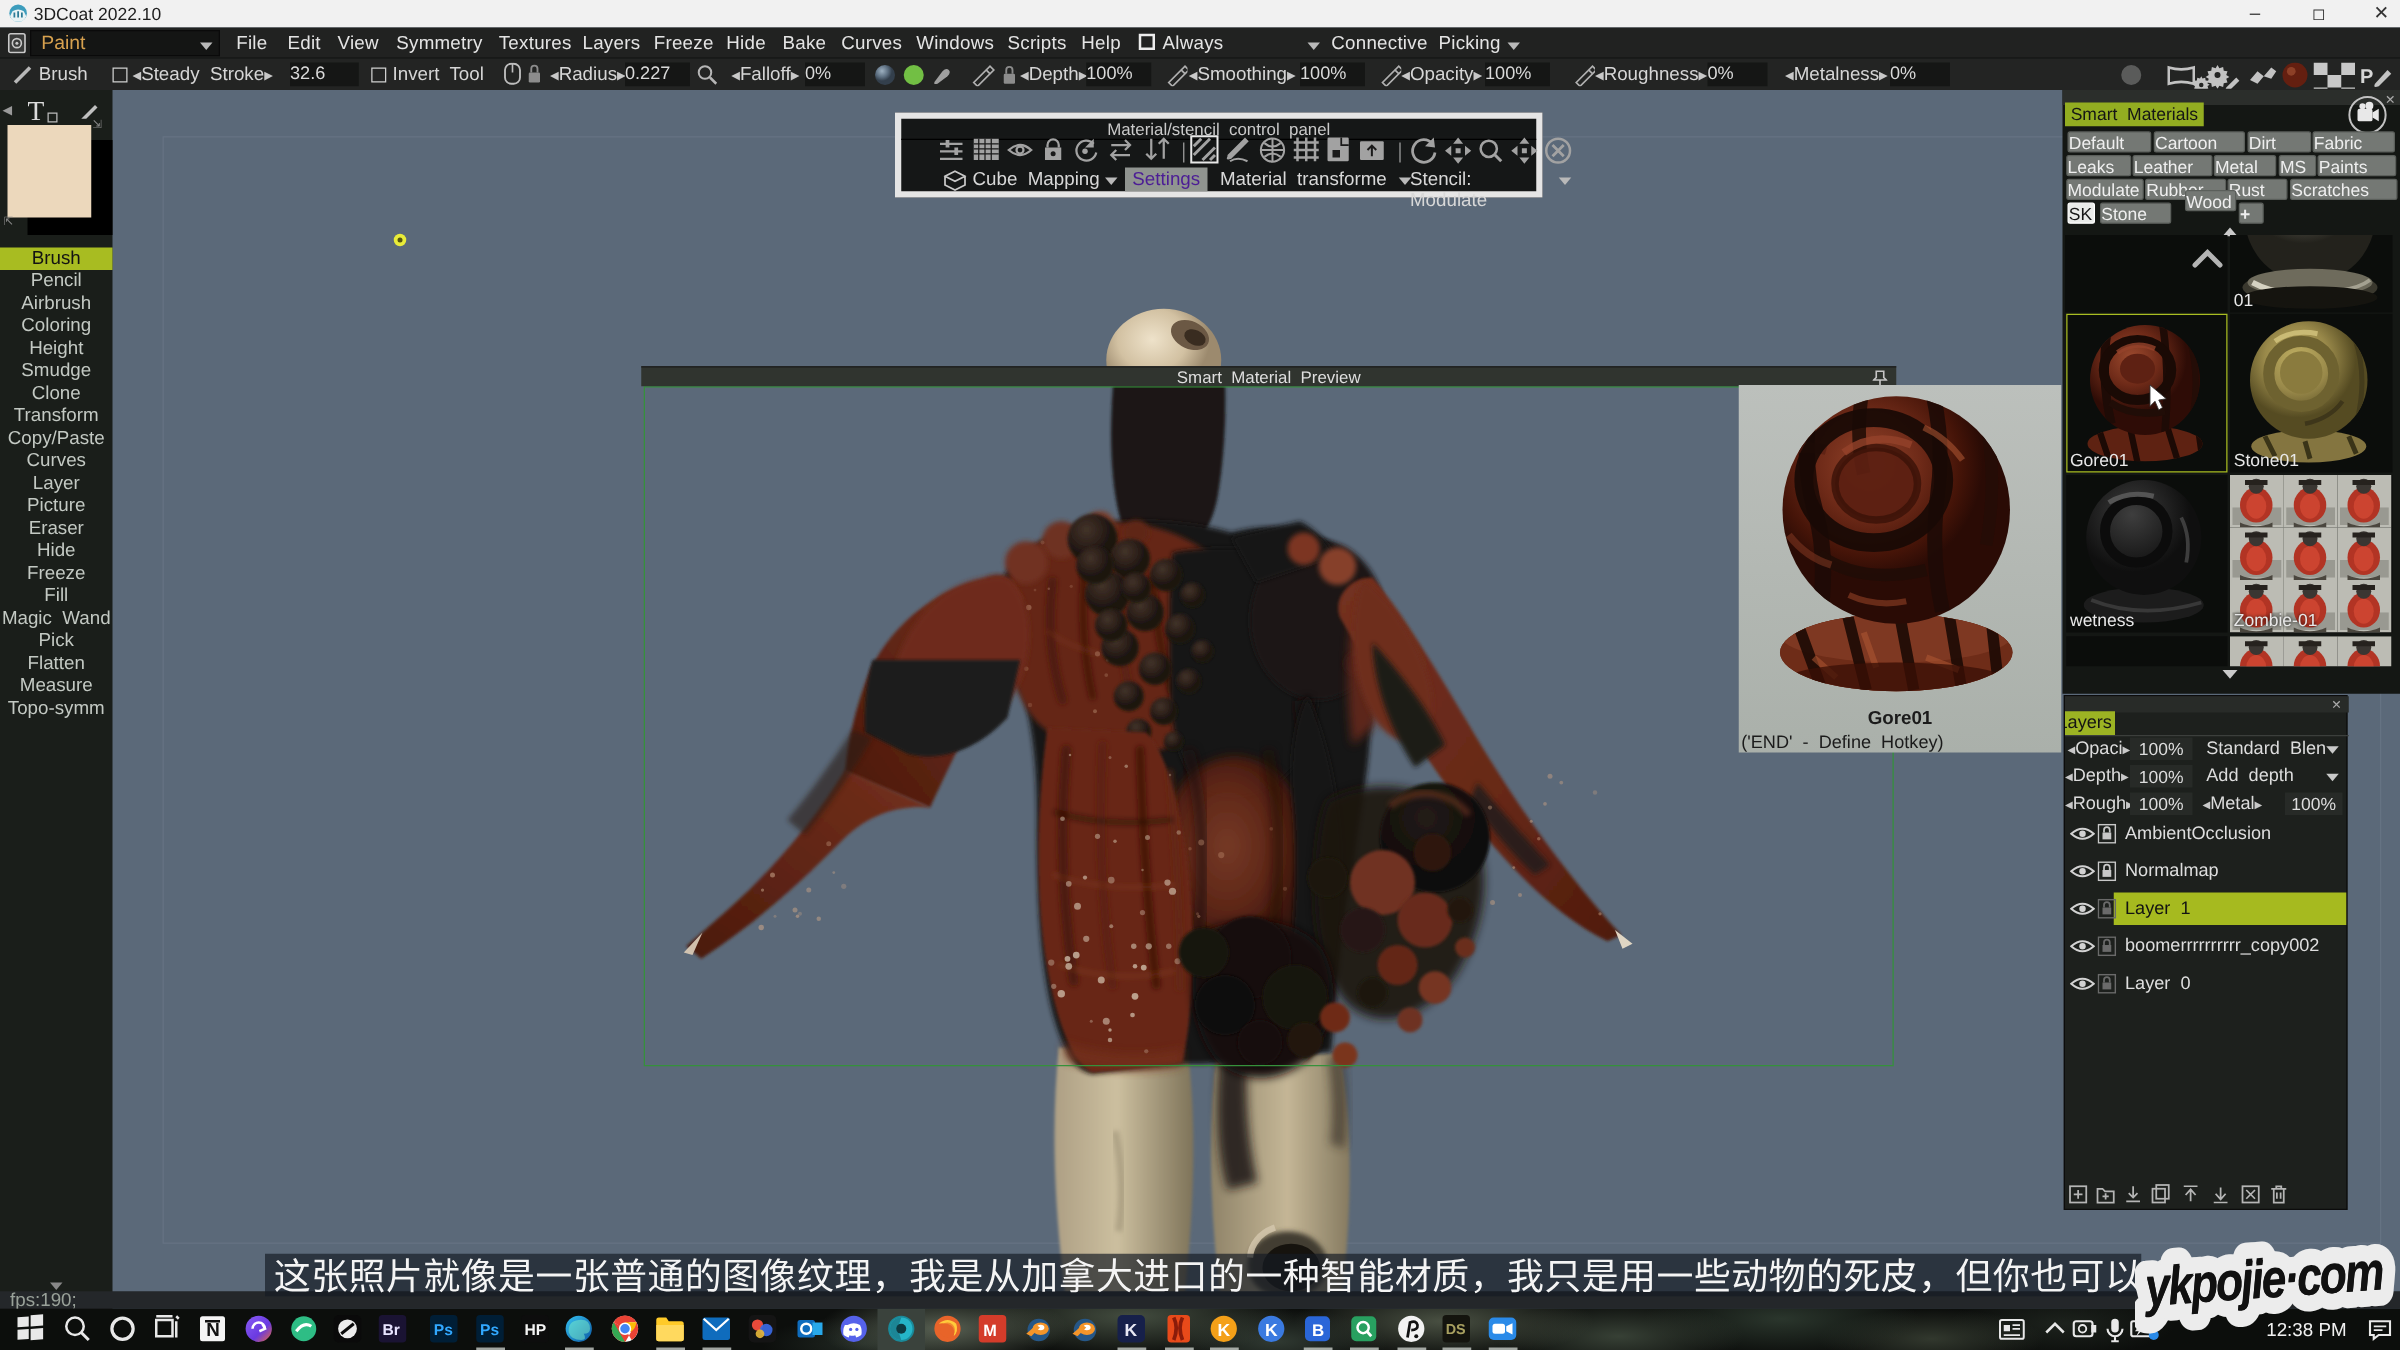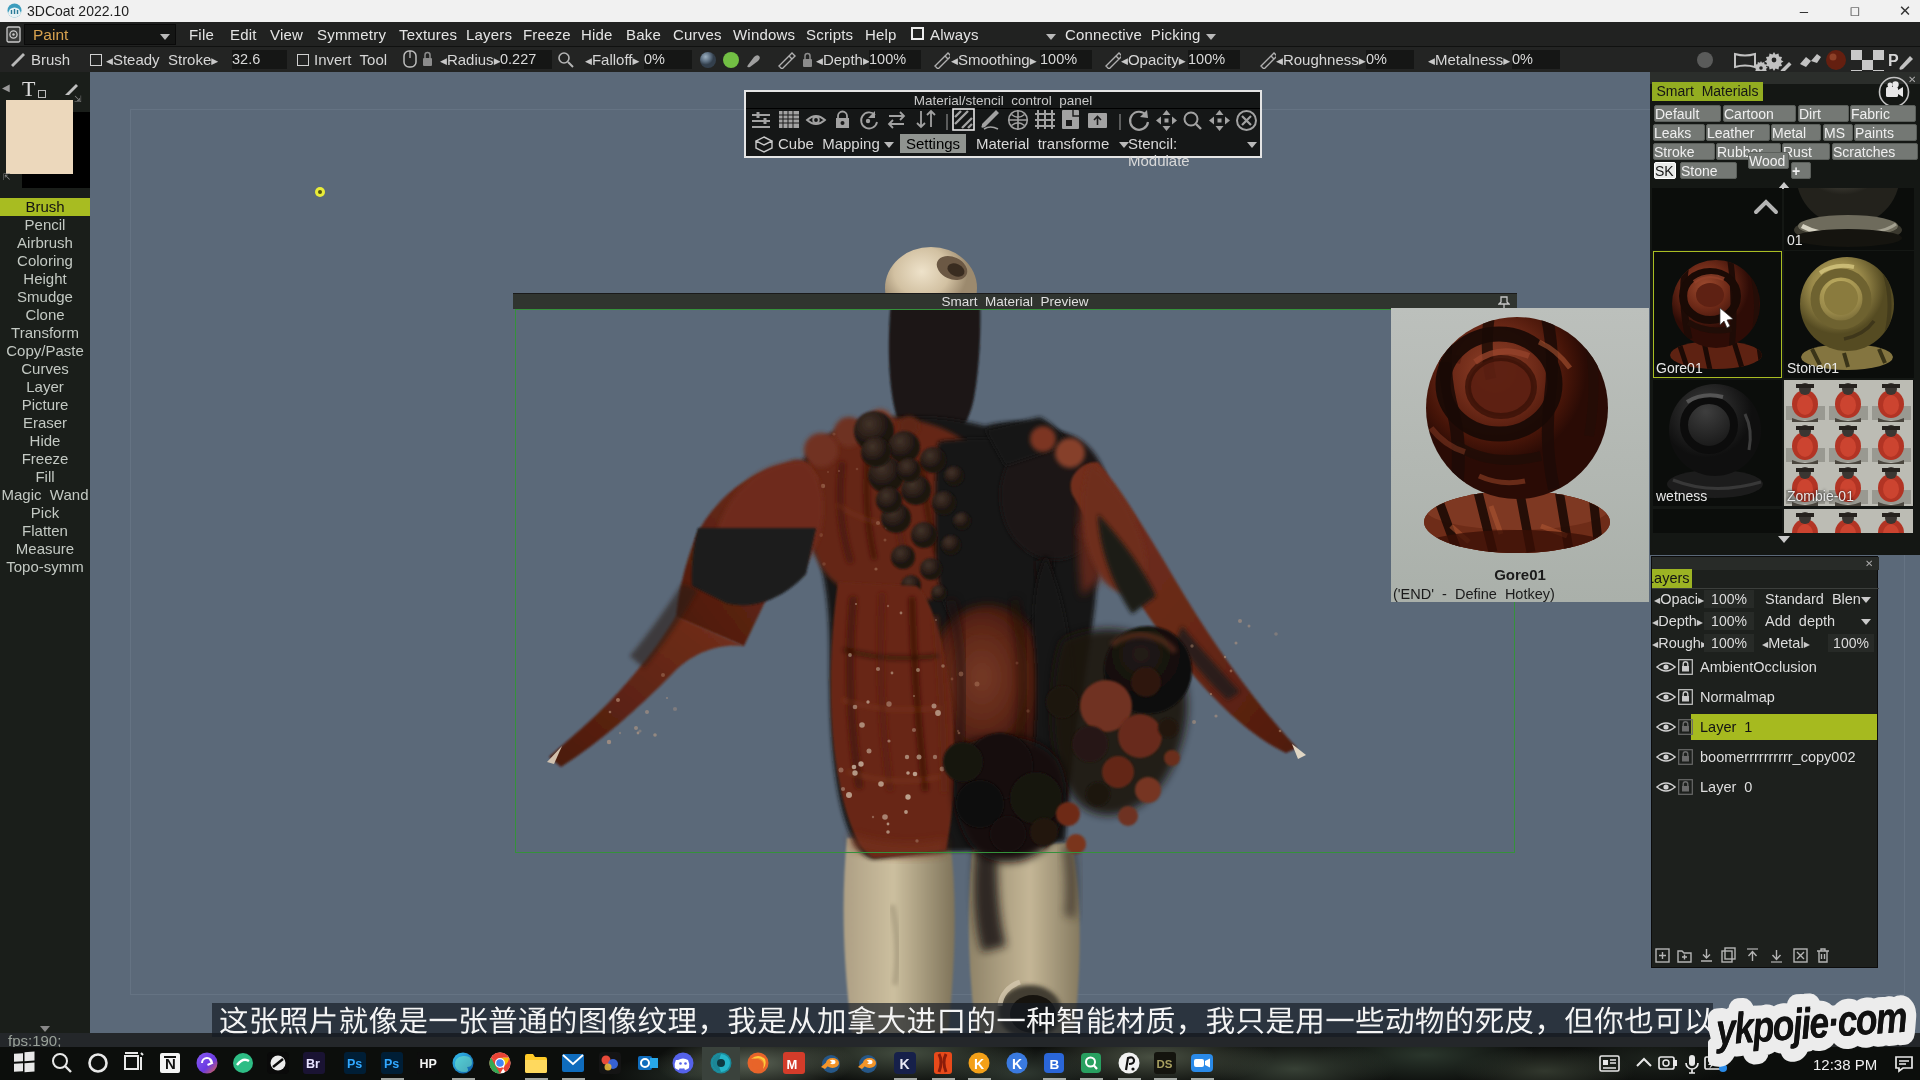--- a/index.html
+++ b/index.html
@@ -16,21 +16,21 @@
 .tri{position:absolute;width:0;height:0}
 #sidebar{position:absolute;left:0;top:72px;width:90px;height:975px;background:#1a1e1a}
 .tool{position:absolute;left:0;width:90px;height:18px;text-align:center;font-size:15px;line-height:18px;color:#c3c9c3}
 .tool.sel{background:#a8bc21;color:#131313}
 #viewport{position:absolute;left:90px;top:72px;width:1830px;height:961px;background:#5b6979}
 #vframe{position:absolute;left:130px;top:109px;width:1775px;height:886px;border:1px solid rgba(195,210,225,0.10)}
 #botstrip{position:absolute;left:0;top:1033px;width:1920px;height:14px;background:#24272a;z-index:8}
 #fps{position:absolute;left:8px;top:1032px;font-size:15px;color:#99a199;z-index:30}
 #taskbar{position:absolute;left:0;top:1047px;width:1920px;height:33px;background:#0d0f0d;z-index:40;overflow:hidden}
 #subtitle{position:absolute;left:212px;top:1003px;width:1501px;height:34px;background:rgba(20,26,35,0.68);z-index:20}
-#mpanel{position:absolute;left:744px;top:90px;width:518px;height:68px;background:rgba(17,18,17,0.94);border:2px solid #e5e5e5;z-index:15}
+#mpanel{position:absolute;left:716px;top:90px;width:518px;height:68px;background:rgba(17,18,17,0.94);border:5px solid #e5e5e5;z-index:15}
 #mpanel .ttl{display:block;text-align:center;font-size:13.5px;color:#c9c9c9;height:17px;line-height:17px;border-bottom:1px solid #000}
 #smptitle{position:absolute;left:513px;top:293px;width:1004px;height:16px;background:#30342f;border-top:1px solid #1a1a1a;z-index:14;text-align:center;font-size:13.5px;color:#dfdfdf;line-height:16px}
 #smpbox{position:absolute;left:515px;top:309px;width:1000px;height:544px;border:1px solid #35913b;z-index:13}
 #gorepop{position:absolute;left:1391px;top:308px;width:258px;height:294px;background:linear-gradient(#bcc0bc,#aab0aa);z-index:16}
 #gorepop .n{position:absolute;left:0;top:258px;width:100%;text-align:center;font-size:15px;color:#1b1b1b;font-weight:bold}
 #gorepop .h{position:absolute;left:2px;top:278px;font-size:14.5px;color:#1b1b1b}
 #matpanel{position:absolute;left:1650px;top:72px;width:270px;height:483px;background:#141714;z-index:18}
 .mtab{position:absolute;background:#747874;border:1px solid #5b5f5b;border-radius:2px;color:#efefef;font-size:14px;}
 .mcell{position:absolute;background:#0b0d0b}
 .mlabel{position:absolute;font-size:14px;color:#e8e8e8;z-index:3}
@@ -551,21 +551,21 @@
         <path d="M6,6 l9,9 M15,6 l-9,9" stroke-width="2.2"></path>
       </g>
 </g>
   </svg>
 <div class="abs" style="left:744px;top:133px;width:431px;height:23px;z-index:17;color:#d8d8d8;font-size:15px">
  <svg class="abs" style="left:11px;top:3px" width="18" height="17">
       <path d="M9,1 L17,5 L9,9 L1,5 Z M1,5 v7 l8,4 8,-4 v-7" fill="none" stroke="#c8c8c8" stroke-width="1.4"></path>
     </svg>
  <span class="abs" style="left:34px;top:2px">Cube&nbsp; Mapping</span>
  <div class="tri" style="left:140px;top:9px;border-left:5px solid transparent;border-right:5px solid transparent;border-top:6px solid #b9b9b9"></div>
- <div class="abs" style="left:156px;top:1px;width:66px;height:19px;background:#909490;color:#000000;text-align:center;line-height:19px">Settings</div>
+ <div class="abs" style="left:156px;top:1px;width:66px;height:19px;background:#909490;color:#4c1d95;text-align:center;line-height:19px">Settings</div>
  <span class="abs" style="left:232px;top:2px">Material&nbsp; transforme</span>
  <div class="tri" style="left:375px;top:9px;border-left:5px solid transparent;border-right:5px solid transparent;border-top:6px solid #b9b9b9"></div>
  <span class="abs" style="left:384px;top:2px">Stencil:&nbsp; Modulate</span>
  <div class="tri" style="left:503px;top:9px;border-left:5px solid transparent;border-right:5px solid transparent;border-top:6px solid #b9b9b9"></div>
 </div>
 <div id="smptitle">Smart&nbsp; Material&nbsp; Preview<svg class="abs" style="left:985px;top:2px" width="12" height="13">
       <path d="M3,1 h6 v5 l2,2 h-10 l2,-2Z M6,8 v4" fill="none" stroke="#c5c5c5" stroke-width="1.3"></path>
     </svg></div>
 <div id="smpbox"></div>
 <div id="gorepop">
@@ -625,21 +625,21 @@
     </svg>
  <div class="mtab" style="left:4px;top:33px;width:67px;height:17px;line-height:17px">Default</div>
  <div class="mtab" style="left:73px;top:33px;width:73px;height:17px;line-height:17px">Cartoon</div>
  <div class="mtab" style="left:148px;top:33px;width:51px;height:17px;line-height:17px">Dirt</div>
  <div class="mtab" style="left:200px;top:33px;width:66px;height:17px;line-height:17px">Fabric</div>
  <div class="mtab" style="left:3px;top:52px;width:52px;height:17px;line-height:17px">Leaks</div>
  <div class="mtab" style="left:56px;top:52px;width:64px;height:17px;line-height:17px">Leather</div>
  <div class="mtab" style="left:121px;top:52px;width:50px;height:17px;line-height:17px">Metal</div>
  <div class="mtab" style="left:173px;top:52px;width:30px;height:17px;line-height:17px">MS</div>
  <div class="mtab" style="left:204px;top:52px;width:63px;height:17px;line-height:17px">Paints</div>
- <div class="mtab" style="left:3px;top:71px;width:62px;height:17px;line-height:17px">Stroke</div>
+ <div class="mtab" style="left:3px;top:71px;width:62px;height:17px;line-height:17px">Modulate</div>
  <div class="mtab" style="left:66px;top:71px;width:65px;height:17px;line-height:17px">Rubber</div>
  <div class="mtab" style="left:132px;top:71px;width:48px;height:17px;line-height:17px">Rust</div>
  <div class="mtab" style="left:182px;top:71px;width:86px;height:17px;line-height:17px">Scratches</div>
  <div class="mtab" style="left:4px;top:90px;width:22px;height:17px;line-height:17px;background:#e9ebe9;color:#161616;border-color:#fff">SK</div>
  <div class="mtab" style="left:30px;top:90px;width:57px;height:17px;line-height:17px">Stone</div>
  <div class="mtab" style="left:98px;top:80px;width:41px;height:17px;line-height:17px">Wood</div>
  <div class="mtab" style="left:141px;top:90px;width:20px;height:17px;line-height:17px;font-weight:bold">+</div>
  <div class="tri" style="left:128px;top:110px;border-left:6px solid transparent;border-right:6px solid transparent;border-bottom:7px solid #cacaca"></div>
  <div class="tri" style="left:128px;top:464px;border-left:6px solid transparent;border-right:6px solid transparent;border-top:7px solid #cacaca"></div>
 <div class="mcell" style="left:2px;top:116px;width:130px;height:62px"></div>

